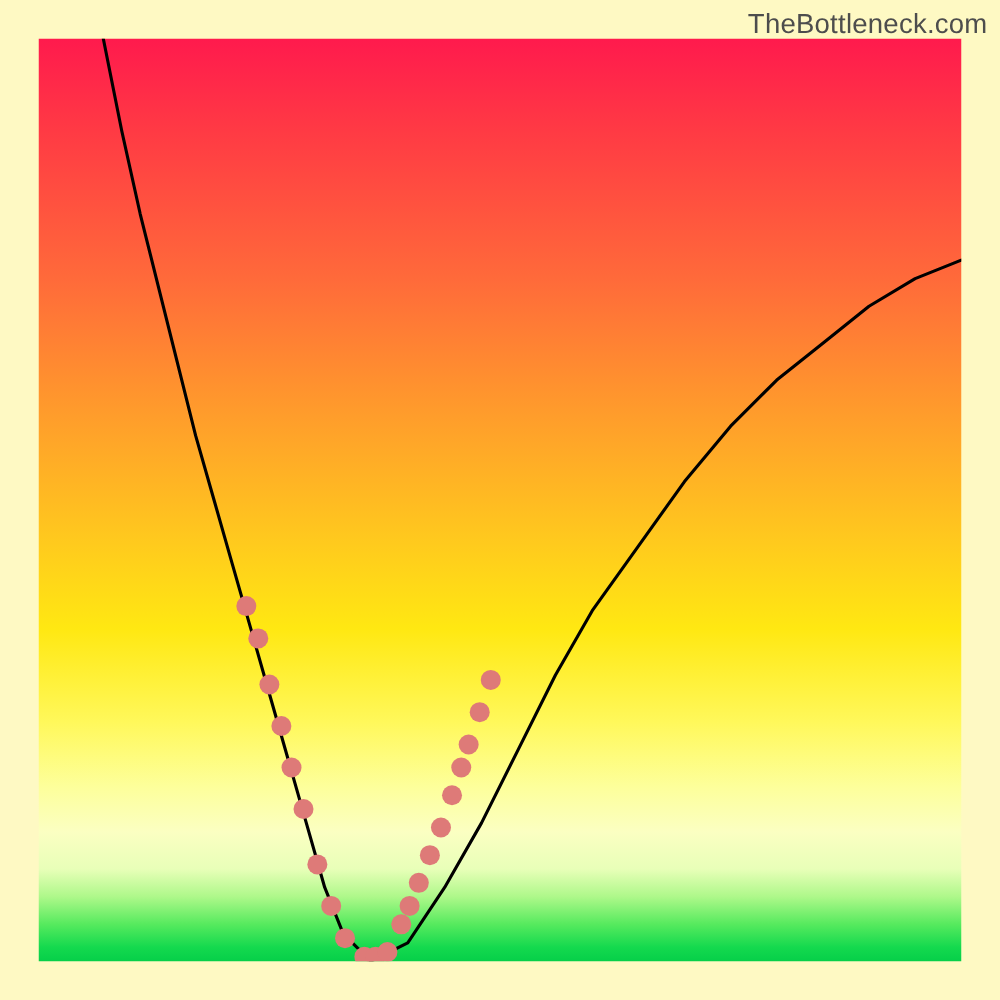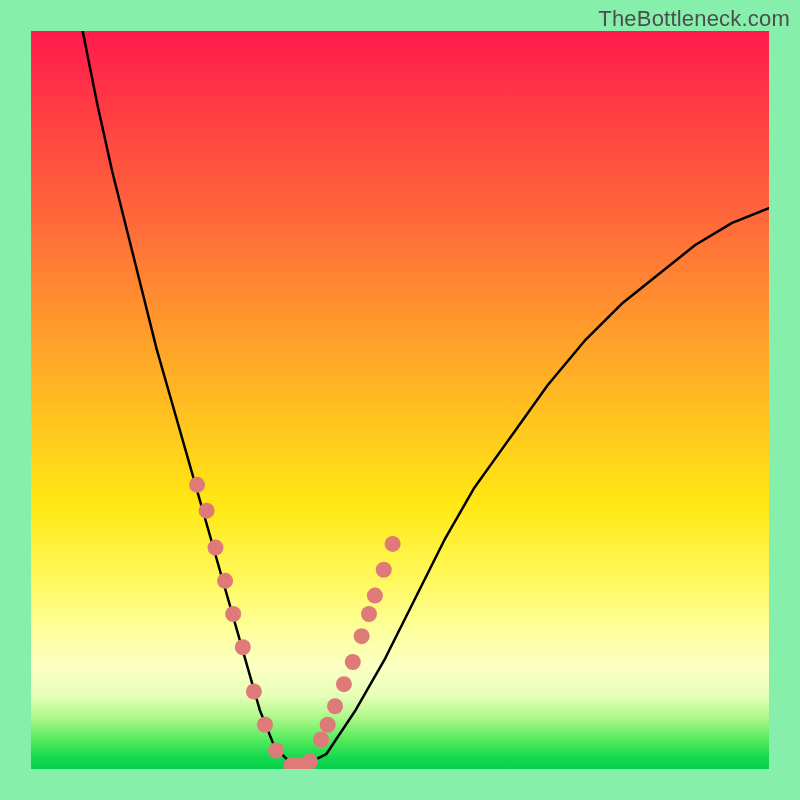--- a/index.html
+++ b/index.html
@@ -8,21 +8,21 @@
     width: 800px;
     height: 800px;
     overflow: hidden;
     background: #000;
     font-family: Arial, Helvetica, sans-serif;
   }
   .frame {
     position: relative;
     width: 800px;
     height: 800px;
-    background: #86efac;
+    background: #fef9c3;
   }
   .plot-area {
     position: absolute;
     left: 31px;
     top: 31px;
     width: 738px;
     height: 738px;
     
     background: linear-gradient(
       to bottom,

